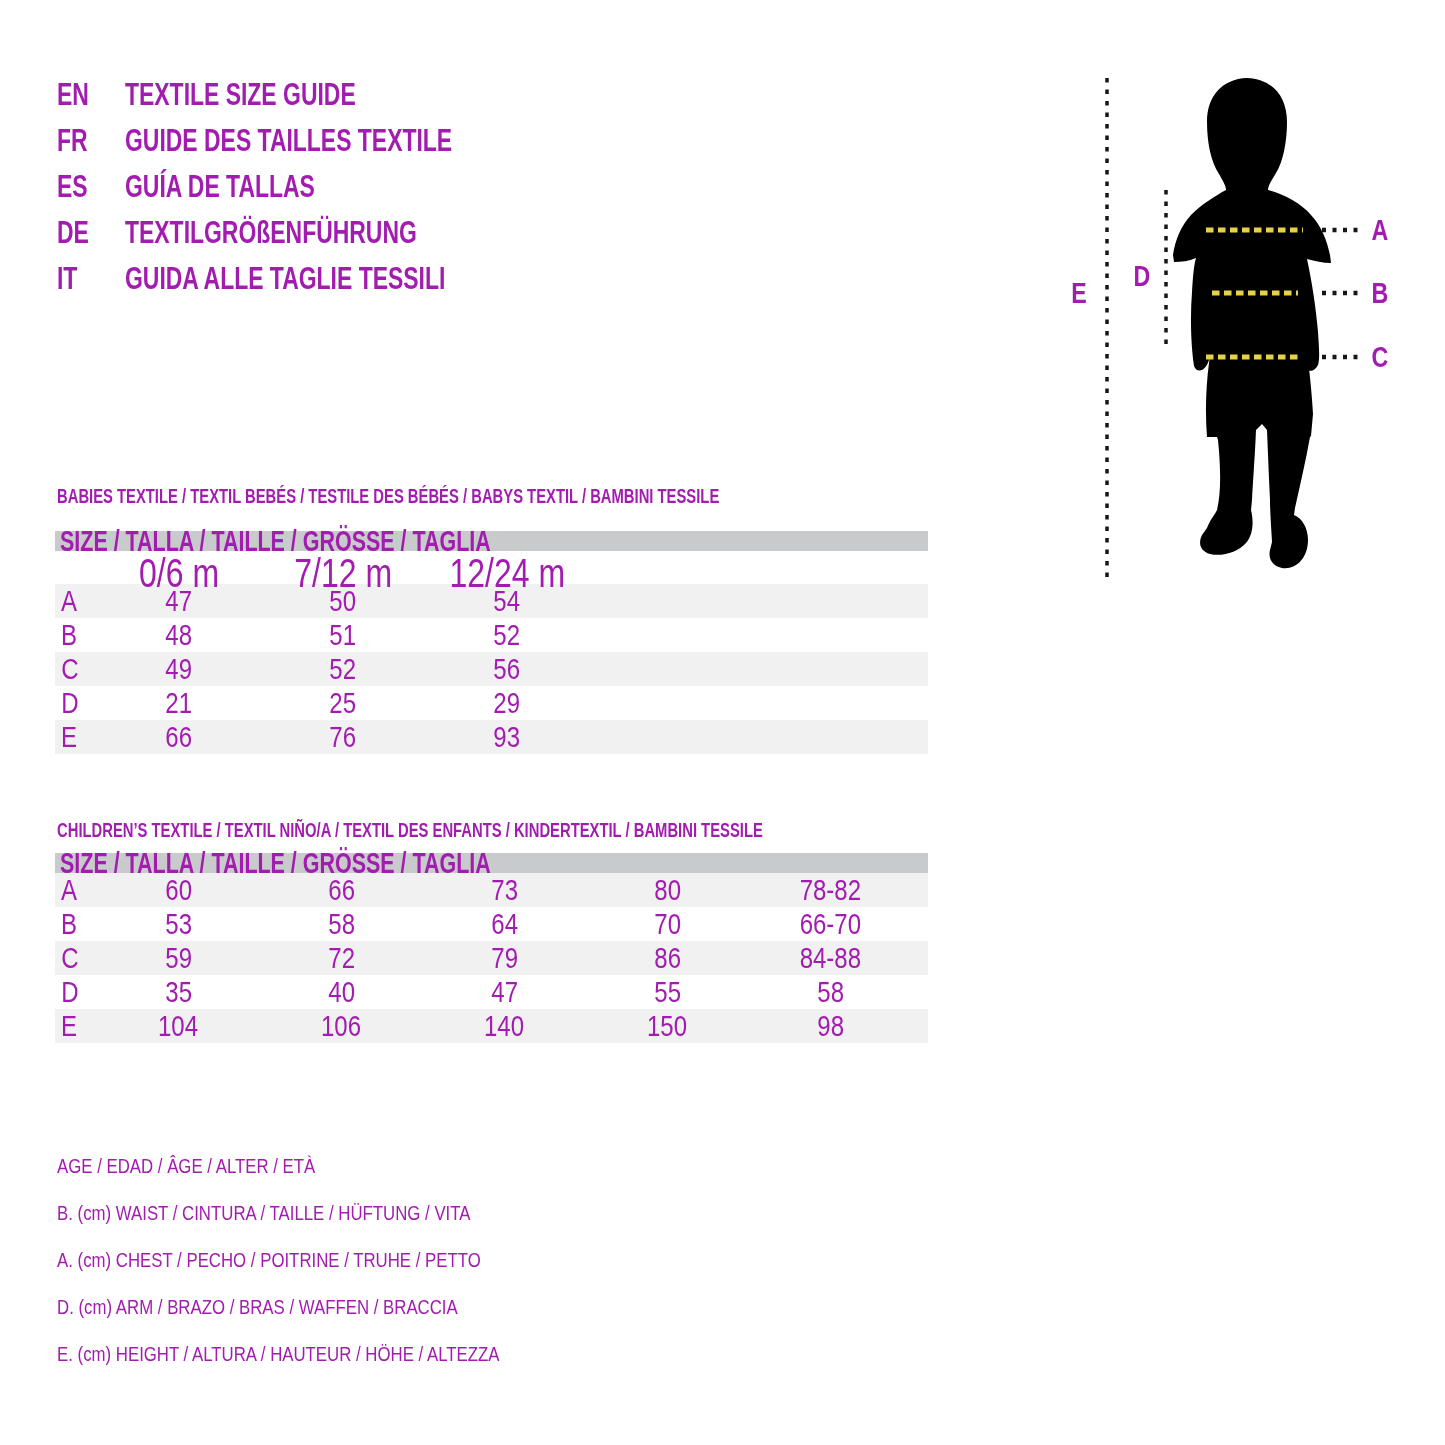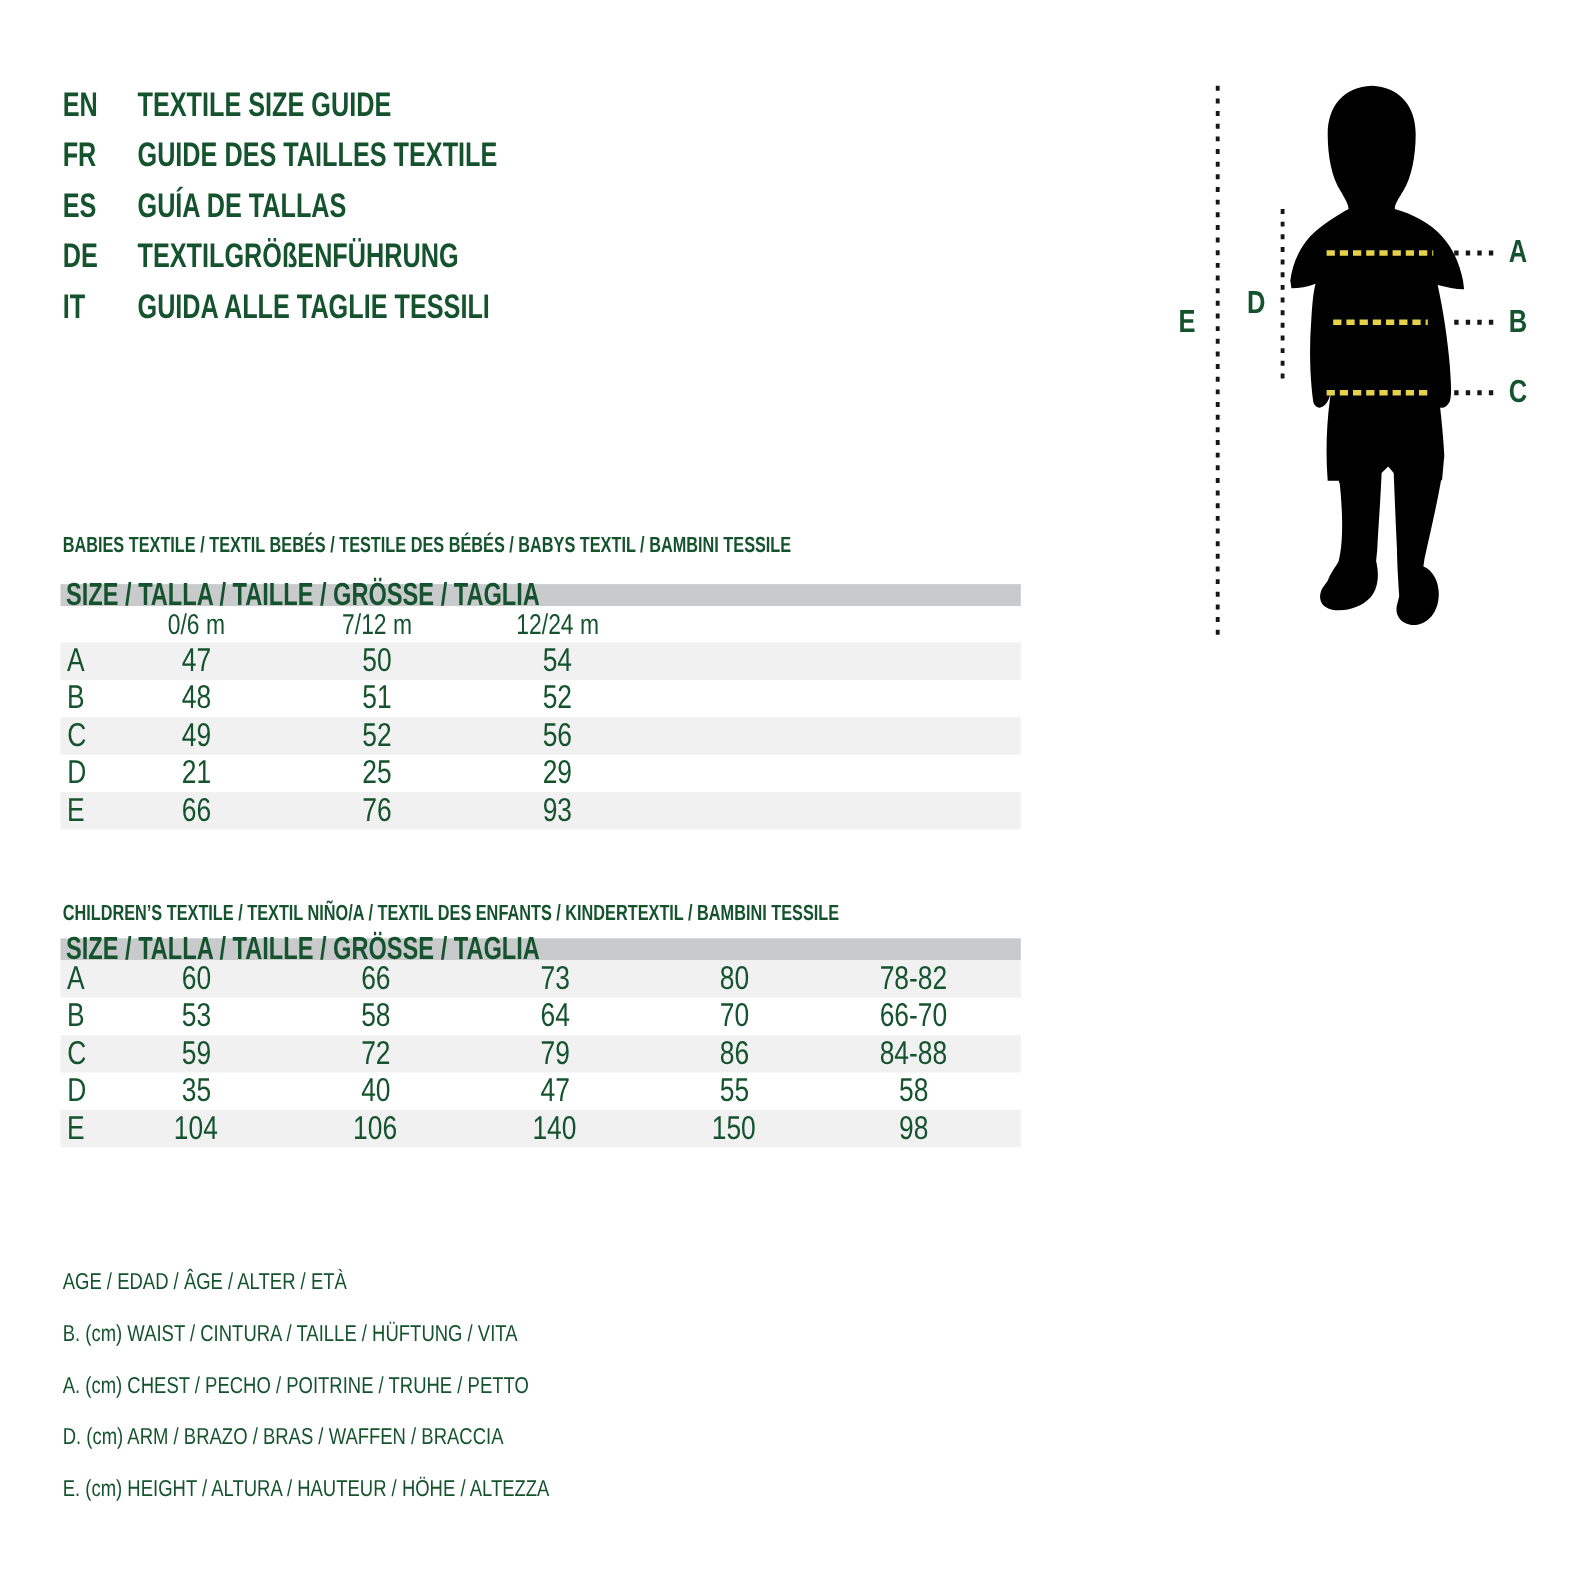--- a/index.html
+++ b/index.html
@@ -1,39 +1,39 @@
 <!DOCTYPE html>
 <html><head>
 <meta charset="utf-8">
 <style>
   html,body{margin:0;padding:0;background:#ffffff;}
   .canvas{
     position:relative;width:1445px;height:1445px;background:#ffffff;overflow:hidden;
-    font-family:"Liberation Sans",sans-serif;color:#14532d;
+    font-family:"Liberation Sans",sans-serif;color:#a21caf;
   }
   .abs{position:absolute;}
   
   .cx{display:inline-block;transform:scaleX(0.80);transform-origin:center center;white-space:nowrap;}
   .cxl{display:inline-block;transform:scaleX(0.74);transform-origin:left center;white-space:nowrap;}
 
   
   .lang-block{left:57px;top:72px;}
   .lang-row{display:flex;height:46px;line-height:46px;font-size:31px;font-weight:bold;}
   .lang-code{width:68px;flex:0 0 68px;}
 
   
   .sec-title{left:57px;font-size:20px;font-weight:bold;line-height:33px;white-space:nowrap;}
 
   
   .table{left:55px;width:873px;}
   .t-bar{height:20px;background:#c9cacb;display:flex;align-items:center;padding-left:5px;box-sizing:border-box;font-size:29px;font-weight:bold;}
   .t-grid{display:grid;align-items:center;}
   .babies-cols{grid-template-columns:42px 164px 164px 164px 1fr;}
   .children-cols{grid-template-columns:42px 163px 163px 163px 163px 163px 1fr;}
-  .t-head{height:33px;font-size:26px;}
+  .t-head{height:33px;font-size:40px;}
   .t-row{height:34px;font-size:30px;}
   .t-row.shade{background:#f1f1f2;}
   .t-letter{padding-left:4px;}
   .t-cell{display:flex;justify-content:center;align-items:center;}
 
   
   .figure-svg{left:1050px;top:60px;}
   .fig-label{position:absolute;font-size:29px;font-weight:bold;transform:translate(-50%,-50%) scaleX(0.8);white-space:nowrap;}
 
   

